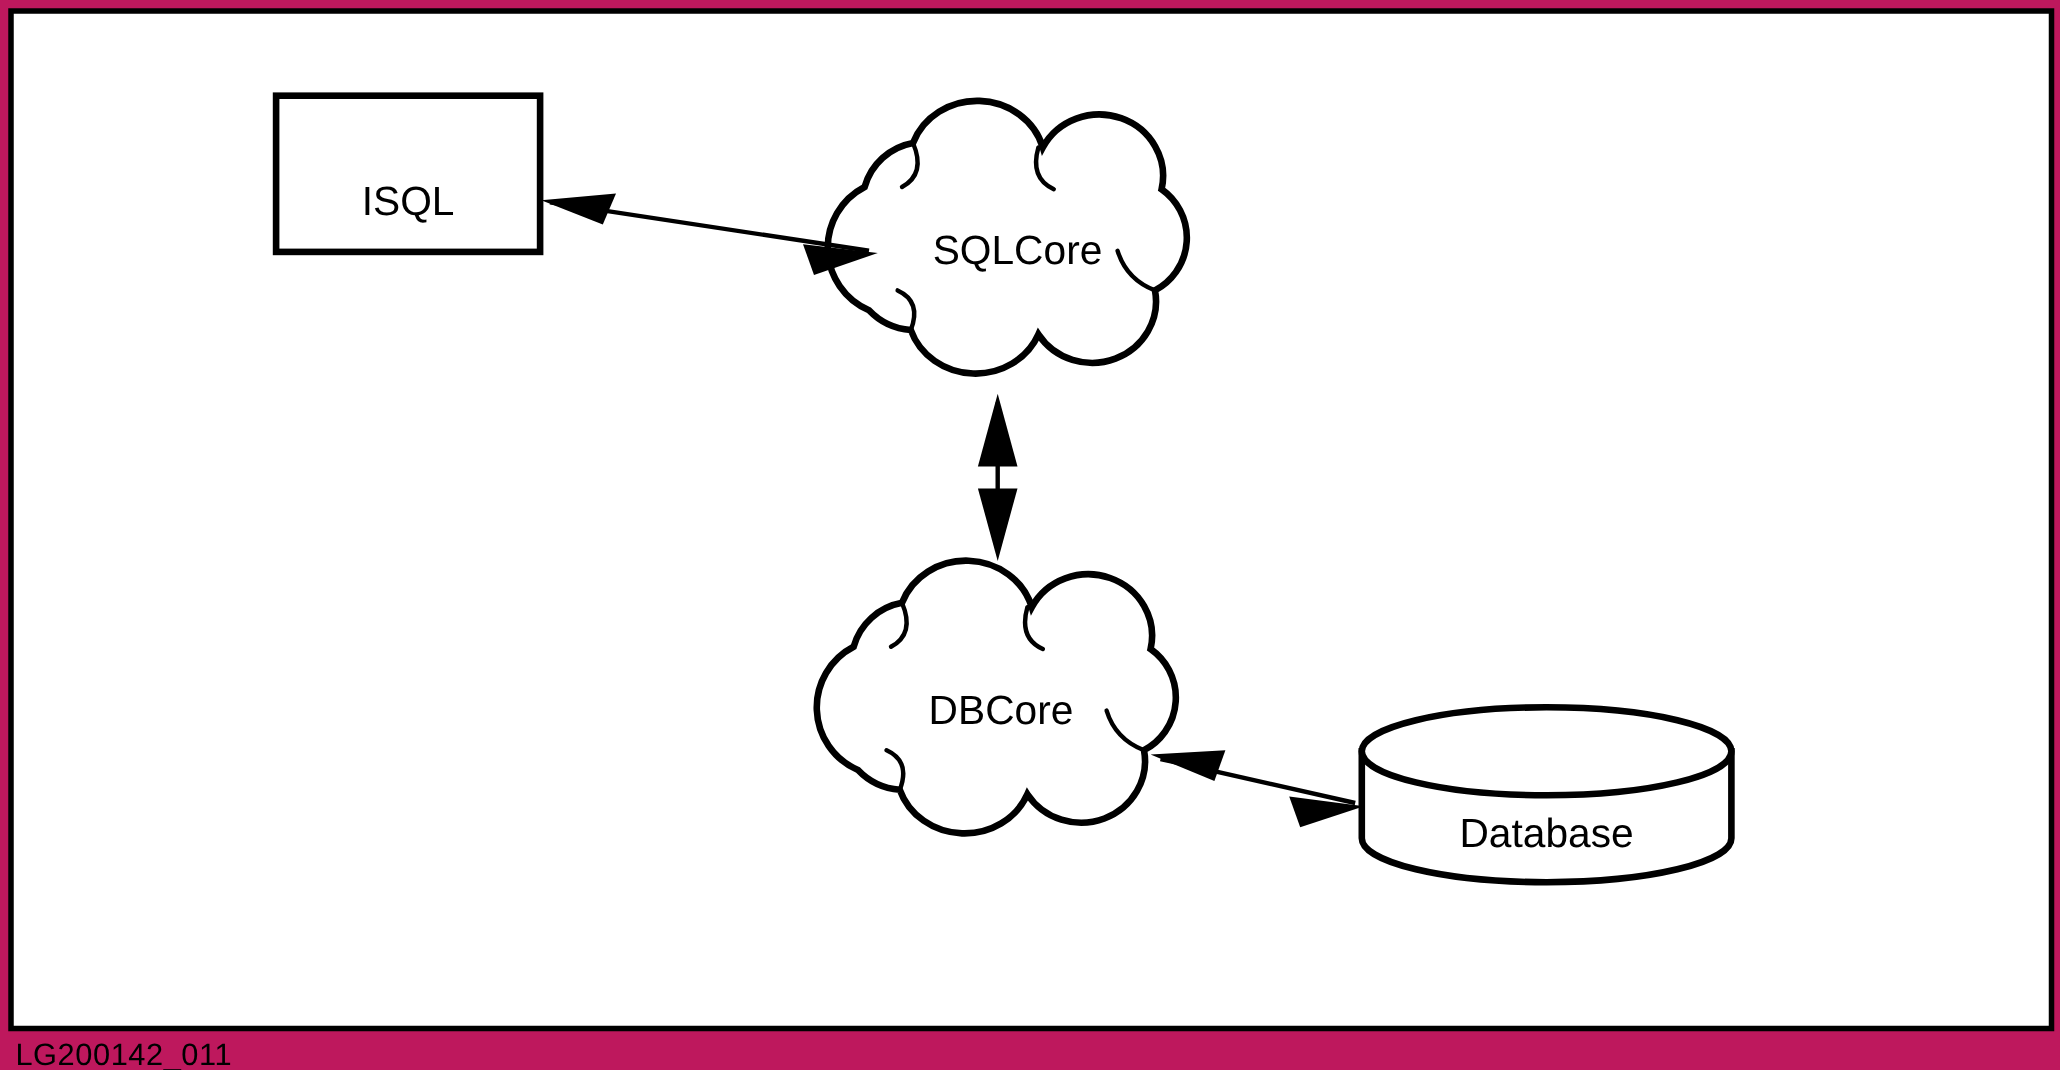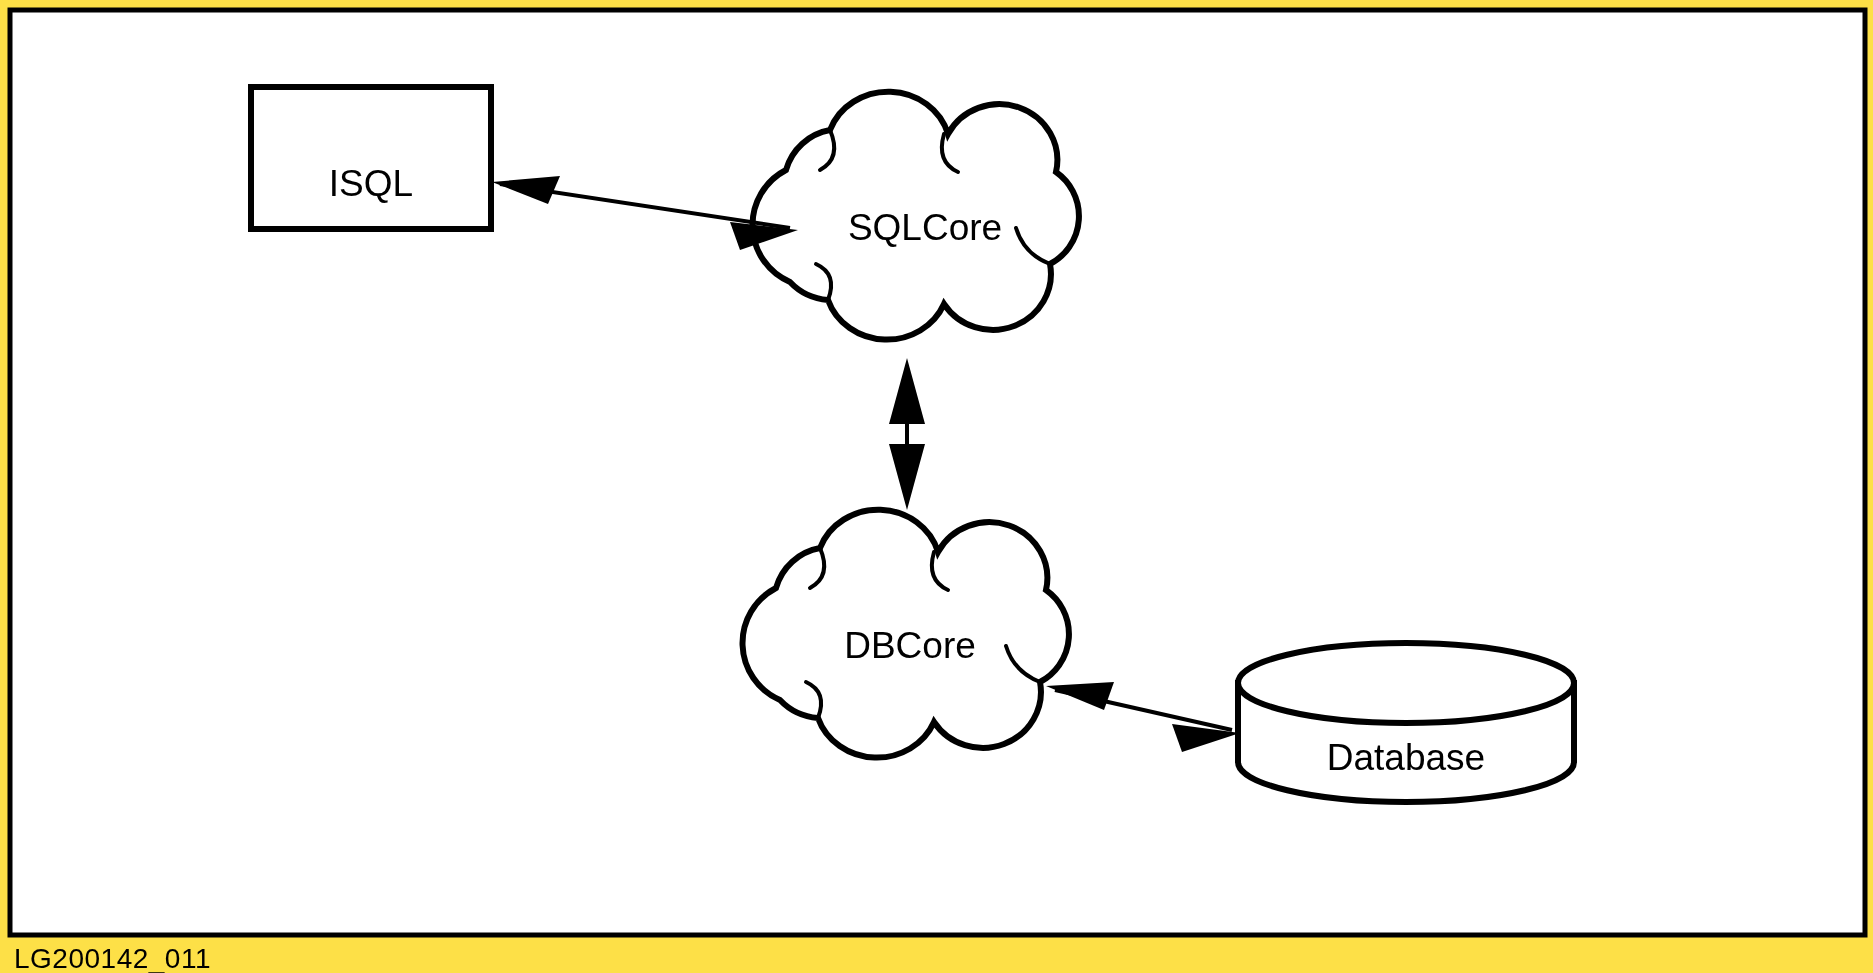--- a/index.html
+++ b/index.html
@@ -8,21 +8,21 @@
     padding: 0;
     background: #ffffff;
   }
   body {
     font-family: "Liberation Sans", sans-serif;
   }
   #canvas {
     position: relative;
     width: 1873px;
     height: 973px;
-    background: #fde047;
+    background: #be185d;
     overflow: hidden;
   }
   #diagram-svg {
     position: absolute;
     left: 0;
     top: 0;
     width: 1873px;
     height: 973px;
     display: block;
   }

